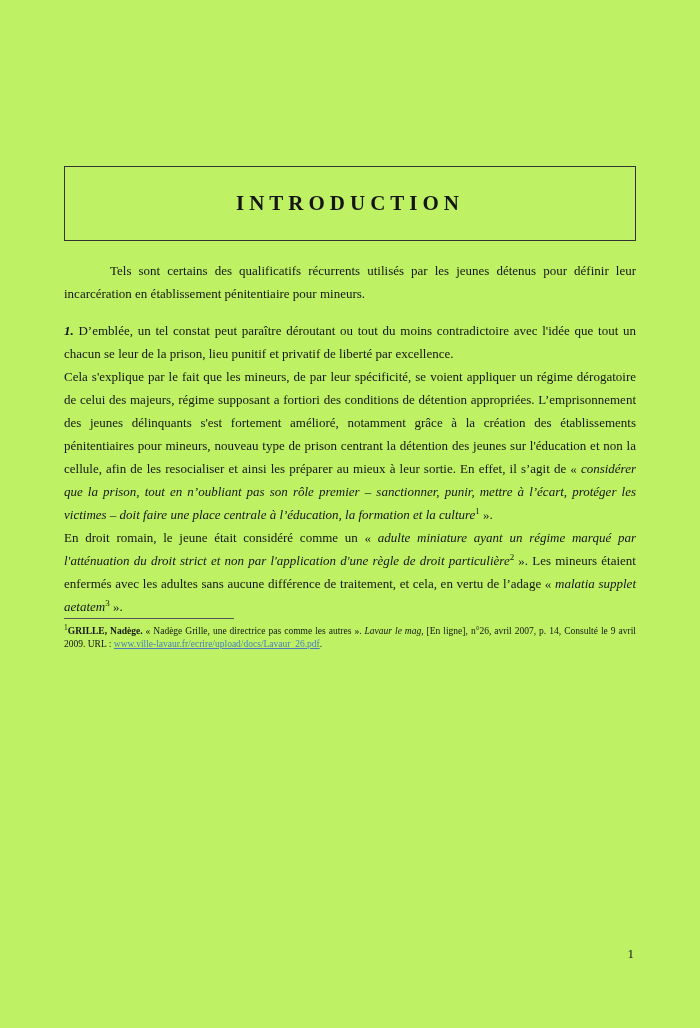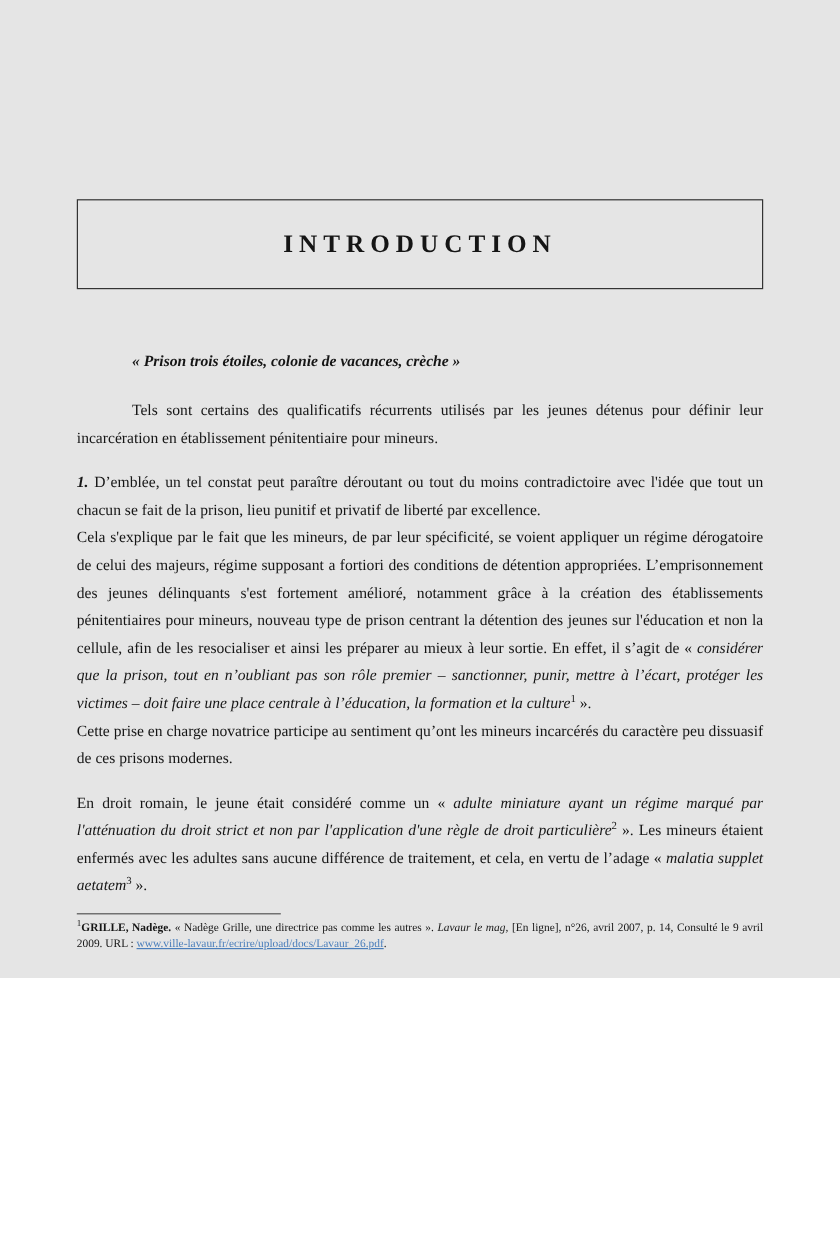--- a/index.html
+++ b/index.html
@@ -1,21 +1,21 @@
 <!DOCTYPE html>
 <html lang="fr"><head>
 <meta charset="utf-8">
 <style>
   * { box-sizing: border-box; }
   html, body { margin: 0; padding: 0; background: #ffffff; }
   .page {
     position: relative;
     width: 700px;
-    height: 815px;
-    background: #e5e5e5;
+    height: 1028px;
+    background: #bef264;
     outline: 1px solid #d9d9d9;
     overflow: hidden;
     font-family: "Liberation Serif", "DejaVu Serif", serif;
     color: #151515;
   }
   .content { position: absolute; left: 64px; right: 64px; top: 0; }
   .title-box {
     margin-top: 166px;
     height: 75px;
     border: 1px solid #333333;
@@ -44,21 +44,21 @@
     line-height: 23px;
     text-align: justify;
   }
   .para.indent { text-indent: 46px; }
   .para.spaced { margin-bottom: 14px; }
   .s-n { font-weight: normal; font-style: normal; }
   .s-b { font-weight: bold; }
   .s-i { font-style: italic; }
   .s-bi { font-weight: bold; font-style: italic; }
   sup.s-sup { font-size: 9px; line-height: 0; }
-  .footnotes-block { margin-top: 12px; }
+  .footnotes-block { }
   .fn-rule {
     width: 170px;
     height: 0;
     border-top: 1px solid #555555;
     margin-bottom: 6px;
   }
   .footnote {
     font-size: 9.5px;
     line-height: 12.5px;
     text-align: justify;
@@ -75,27 +75,25 @@
 </head>
 <body>
 
 <div class="page">
   <div class="content">
 
     <div class="title-box">
       <h1 class="title">INTRODUCTION</h1>
     </div>
 
-    <p class="quote">« Prison trois étoiles, colonie de vacances, crèche »</p>
 
     <div class="paragraphs">
         <p class="para indent spaced"><span class="s-n">Tels sont certains des qualificatifs récurrents utilisés par les jeunes détenus pour définir leur incarcération en établissement pénitentiaire pour mineurs.</span></p>
-        <p class="para"><span class="s-bi">1.</span><span class="s-n"> D’emblée, un tel constat peut paraître déroutant ou tout du moins contradictoire avec l'idée que tout un chacun se fait de la prison, lieu punitif et privatif de liberté par excellence.</span></p>
+        <p class="para"><span class="s-bi">1.</span><span class="s-n"> D’emblée, un tel constat peut paraître déroutant ou tout du moins contradictoire avec l'idée que tout un chacun se leur de la prison, lieu punitif et privatif de liberté par excellence.</span></p>
         <p class="para"><span class="s-n">Cela s'explique par le fait que les mineurs, de par leur spécificité, se voient appliquer un régime dérogatoire de celui des majeurs, régime supposant a fortiori des conditions de détention appropriées. L’emprisonnement des jeunes délinquants s'est fortement amélioré, notamment grâce à la création des établissements pénitentiaires pour mineurs, nouveau type de prison centrant la détention des jeunes sur l'éducation et non la cellule, afin de les resocialiser et ainsi les préparer au mieux à leur sortie. En effet, il s’agit de « </span><span class="s-i">considérer que la prison, tout en n’oubliant pas son rôle premier – sanctionner, punir, mettre à l’écart, protéger les victimes – doit faire une place centrale à l’éducation, la formation et la culture</span><sup class="s-sup">1</sup><span class="s-n"> ».</span></p>
-        <p class="para spaced"><span class="s-n">Cette prise en charge novatrice participe au sentiment qu’ont les mineurs incarcérés du caractère peu dissuasif de ces prisons modernes.</span></p>
         <p class="para"><span class="s-n">En droit romain, le jeune était considéré comme un « </span><span class="s-i">adulte miniature ayant un régime marqué par l'atténuation du droit strict et non par l'application d'une règle de droit particulière</span><sup class="s-sup">2</sup><span class="s-n"> ». Les mineurs étaient enfermés avec les adultes sans aucune différence de traitement, et cela, en vertu de l’adage « </span><span class="s-i">malatia supplet aetatem</span><sup class="s-sup">3</sup><span class="s-n"> ».</span></p>
       </div>
 
     <div class="footnotes-block">
       <div class="fn-rule"></div>
       <div>
           <div class="footnote"><sup class="s-sup">1</sup><span class="s-b">GRILLE, Nadège.</span><span class="s-n"> « Nadège Grille, une directrice pas comme les autres ». </span><span class="s-i">Lavaur le mag,</span><span class="s-n"> [En ligne], n°26, avril 2007, p. 14, Consulté le 9 avril 2009. URL : </span><span class="s-link" style="color: rgb(74, 126, 187);">www.ville-lavaur.fr/ecrire/upload/docs/Lavaur_26.pdf</span><span class="s-n">.</span></div>
         </div>
     </div>
 

